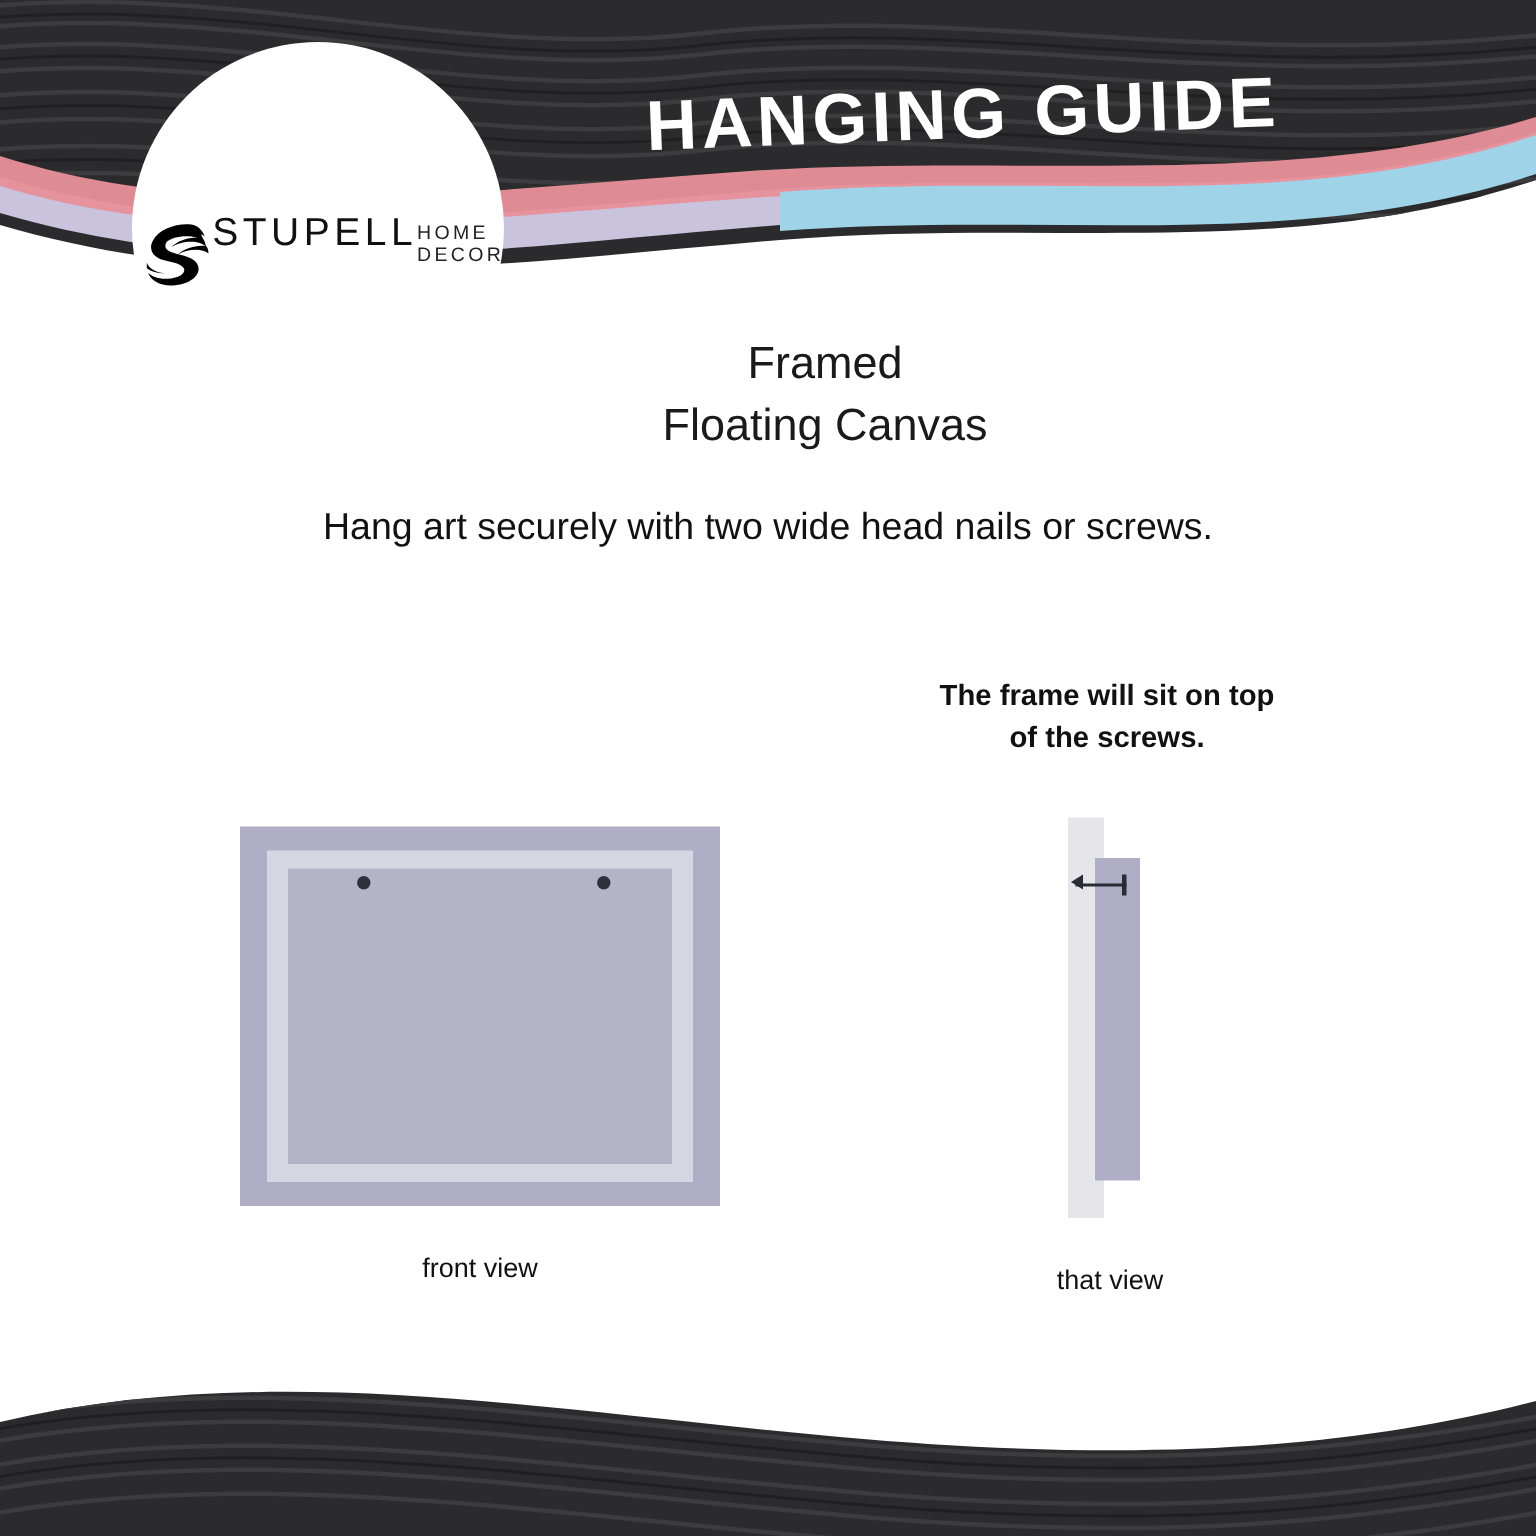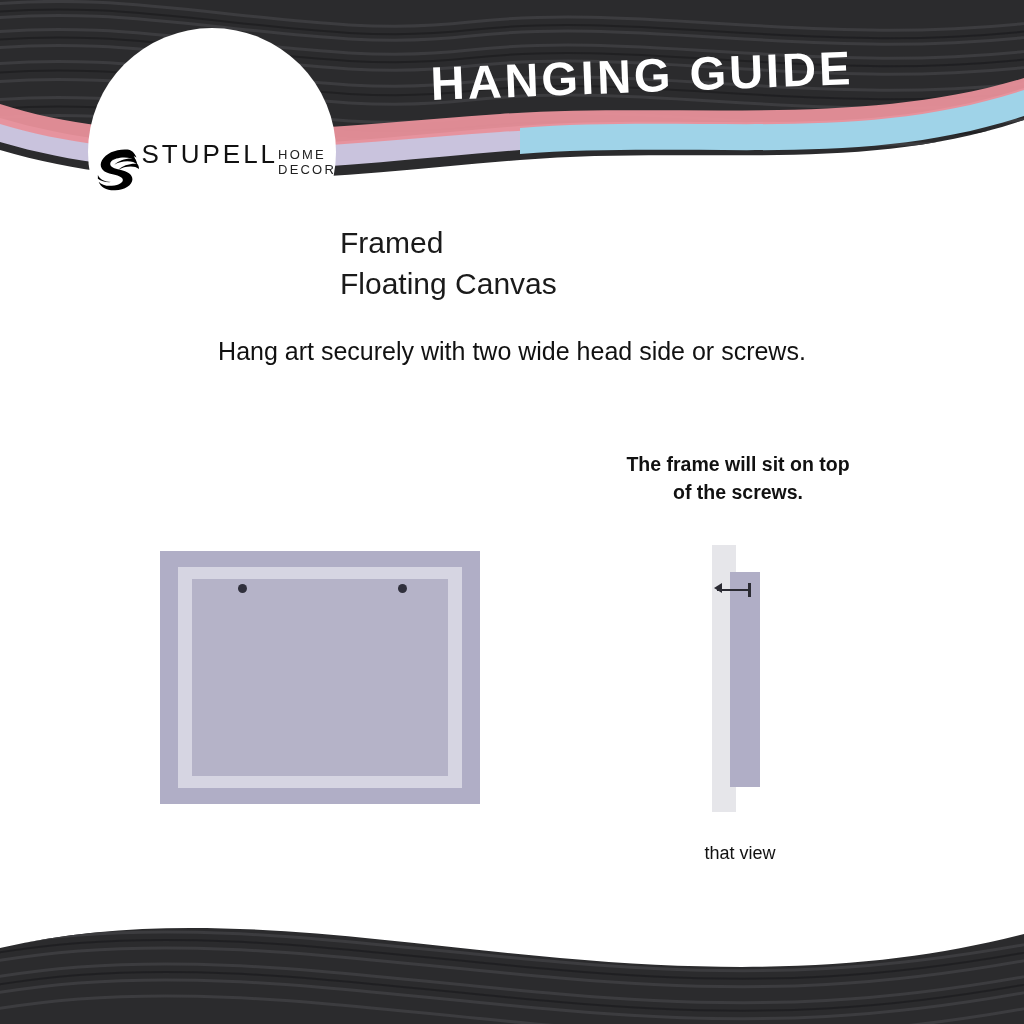--- a/index.html
+++ b/index.html
@@ -75,21 +75,21 @@
     letter-spacing: 3px;
     transform: rotate(-2.2deg);
   }
 
   
   #product-title {
     position: absolute;
     left: 340px;
     top: 222px;
     width: 420px;
-    text-align: left;
+    text-align: center;
     color: #1a1a1a;
     font-size: 30px;
     line-height: 1.38;
     font-weight: 400;
   }
 
   
   #main-instruction {
     position: absolute;
     left: 62px;
@@ -276,30 +276,31 @@
     </svg>
     <div id="logo-name">STUPELL</div>
     <div id="logo-sub">HOME DECOR</div>
   </div>
 
   <div id="header-title">HANGING GUIDE</div>
 
   <div id="product-title" style="white-space: pre-line;">Framed
 Floating Canvas</div>
 
-  <div id="main-instruction">Hang art securely with two wide head side or screws.</div>
+  <div id="main-instruction">Hang art securely with two wide head nails or screws.</div>
 
 
   <div id="front-view">
     <div id="front-inner-border"></div>
     <div id="front-canvas"></div>
     <div class="screw-dot" id="screw-left"></div>
     <div class="screw-dot" id="screw-right"></div>
   </div>
 
+  <div class="view-label" id="label-front">front view</div>
 
   <div class="col-caption" id="caption-side" style="white-space: pre-line;">The frame will sit on top
 of the screws.</div>
 
   <div id="side-view">
     <div id="side-wall"></div>
     <div id="side-frame"></div>
     <div id="side-screw"></div>
     <div id="side-screw-head"></div>
     <svg id="side-arrow" viewBox="0 0 12 12" xmlns="http://www.w3.org/2000/svg">

